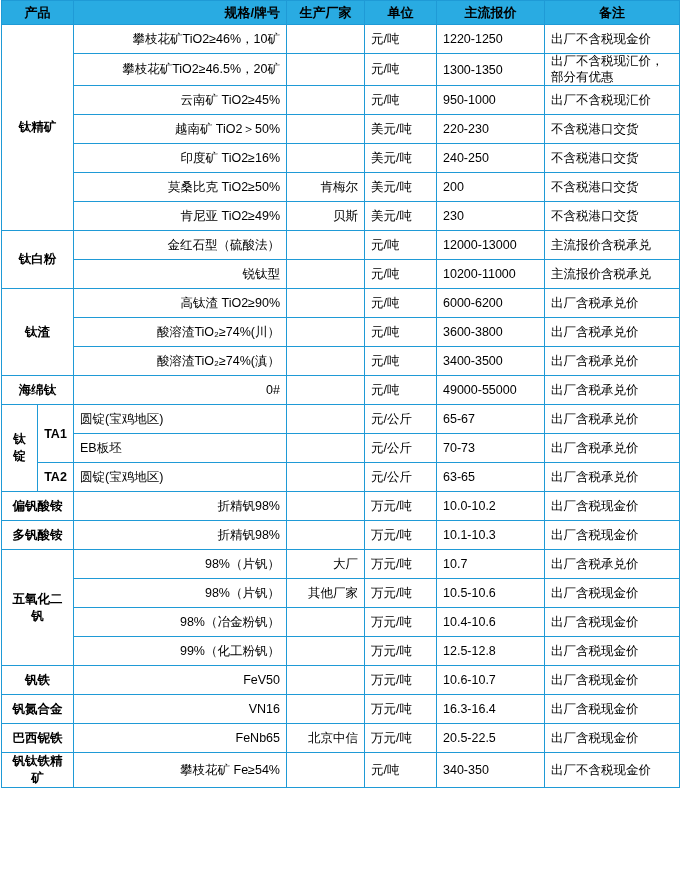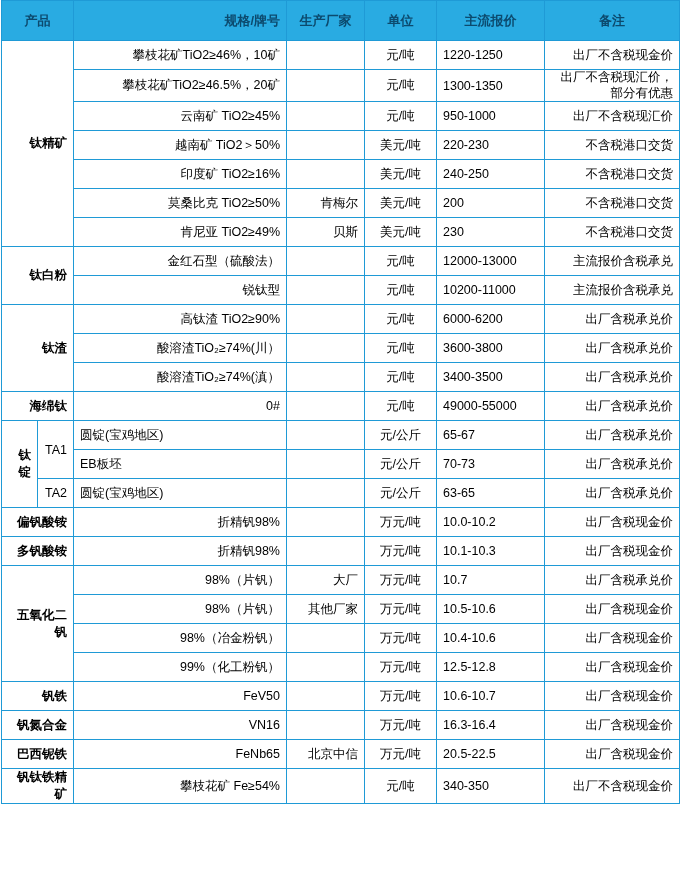--- a/index.html
+++ b/index.html
@@ -22,34 +22,34 @@
   .price-table th,
   .price-table td {
     border: 1px solid #1f9ad6;
     font-size: 12.5px;
     padding: 0 6px;
     height: 29px;
     box-sizing: border-box;
   }
   .price-table thead th {
     background: #29ABE2;
-    color: #0c4a6e;
+    color: #000000;
     font-weight: bold;
     text-align: center;
     font-size: 13px;
-    height: 40px;
-  }
-  .c-prod      { width: 72px;  text-align: right; font-weight: bold; }
-  .c-prod-sub  { width: 72px;  text-align: right; font-weight: normal; padding-left: 6px;}
+    height: 24px;
+  }
+  .c-prod      { width: 72px;  text-align: center; font-weight: bold; }
+  .c-prod-sub  { width: 72px;  text-align: center; font-weight: bold; padding-left: 6px;}
   .c-spec      { text-align: right; }
   .c-spec-sub  { text-align: left; margin-left: 28px; }
   .c-maker     { width: 78px;  text-align: right; }
-  .c-unit      { width: 72px;  text-align: center; }
+  .c-unit      { width: 72px;  }
   .c-price     { width: 108px; text-align: left; }
-  .c-note      { width: 135px; text-align: right; }
+  .c-note      { width: 135px; text-align: left; }
   .two-line    { line-height: 1.25; }
   td.mid { vertical-align: middle; }
 </style>
 </head>
 <body>
 
 <table class="price-table">
   <thead>
     <tr>
       <th class="c-prod" colspan="2">产品</th>

